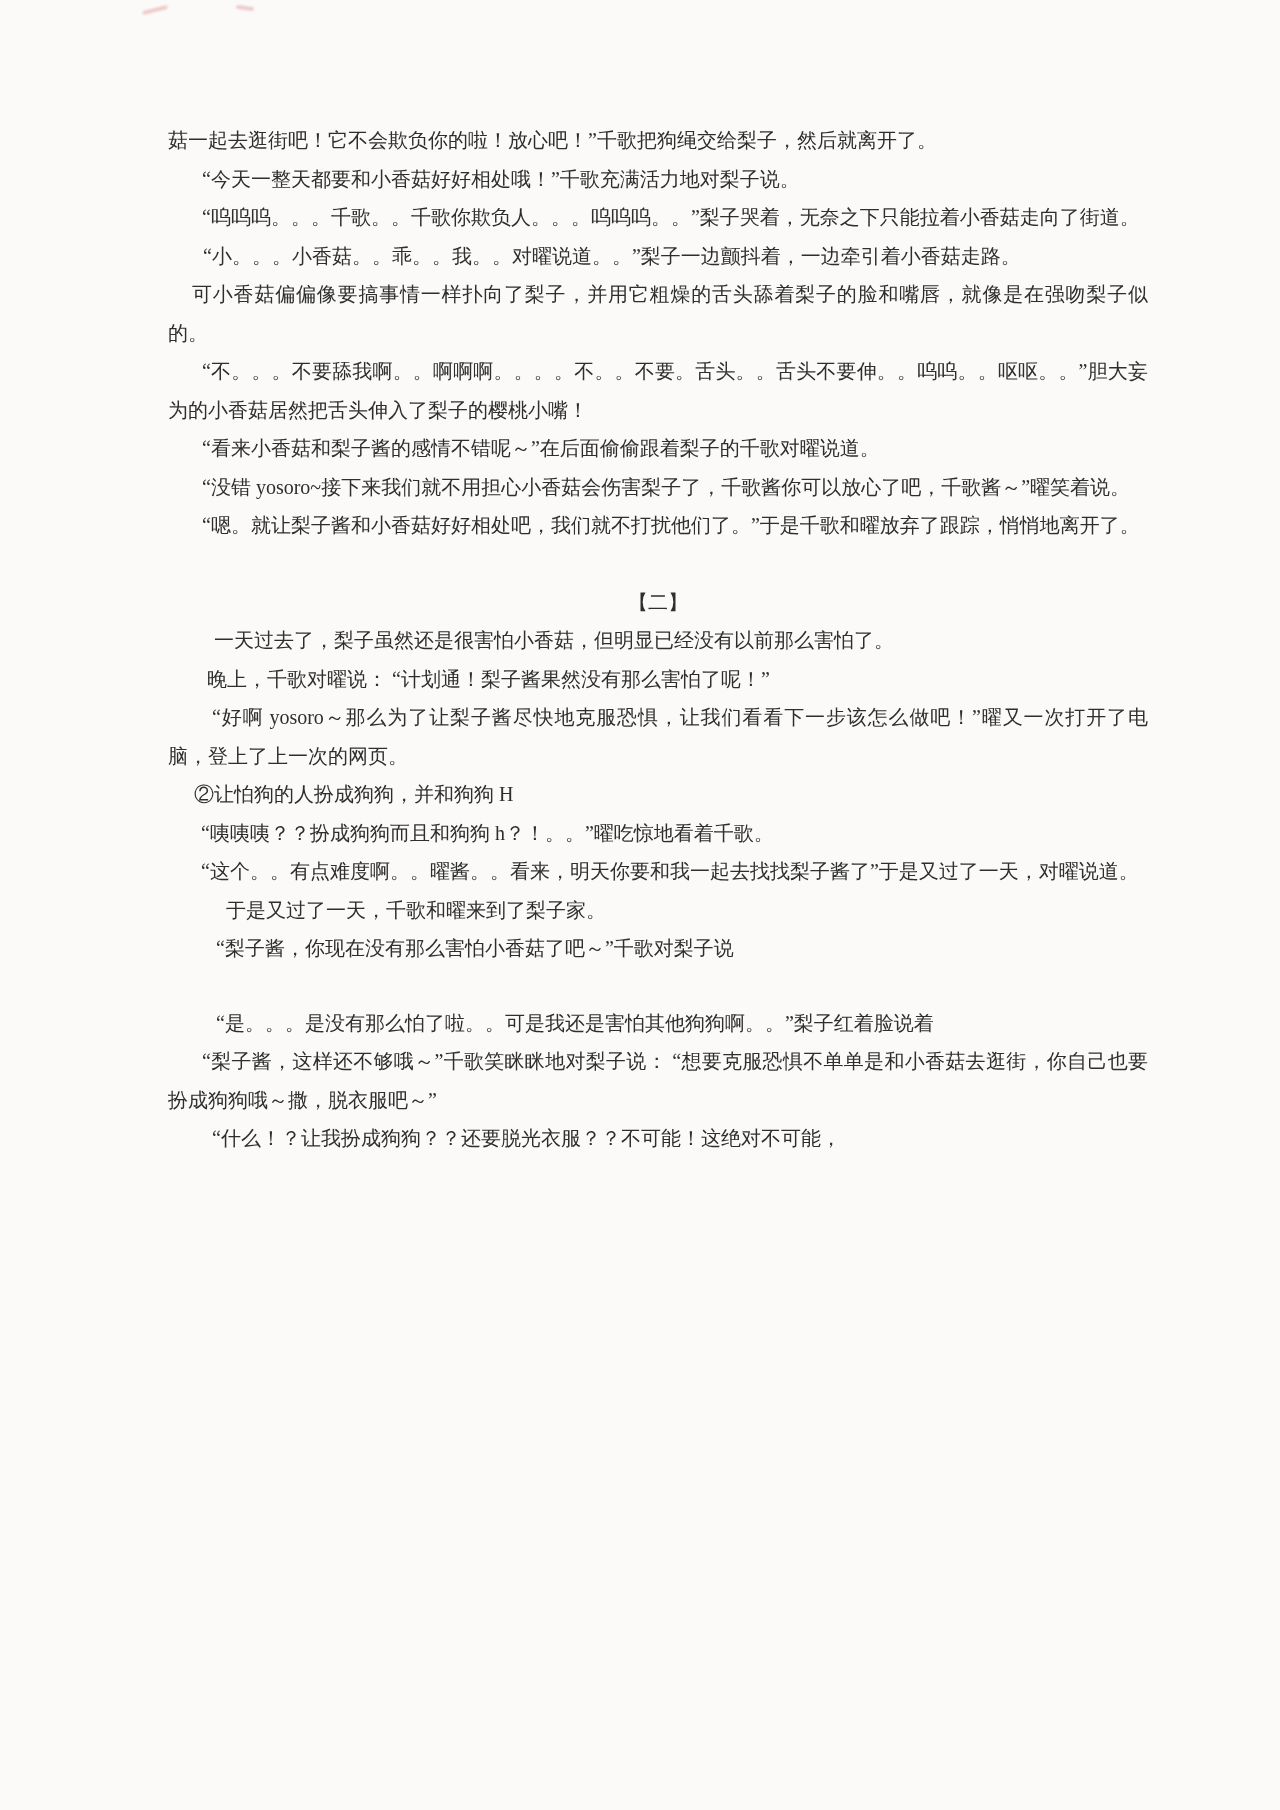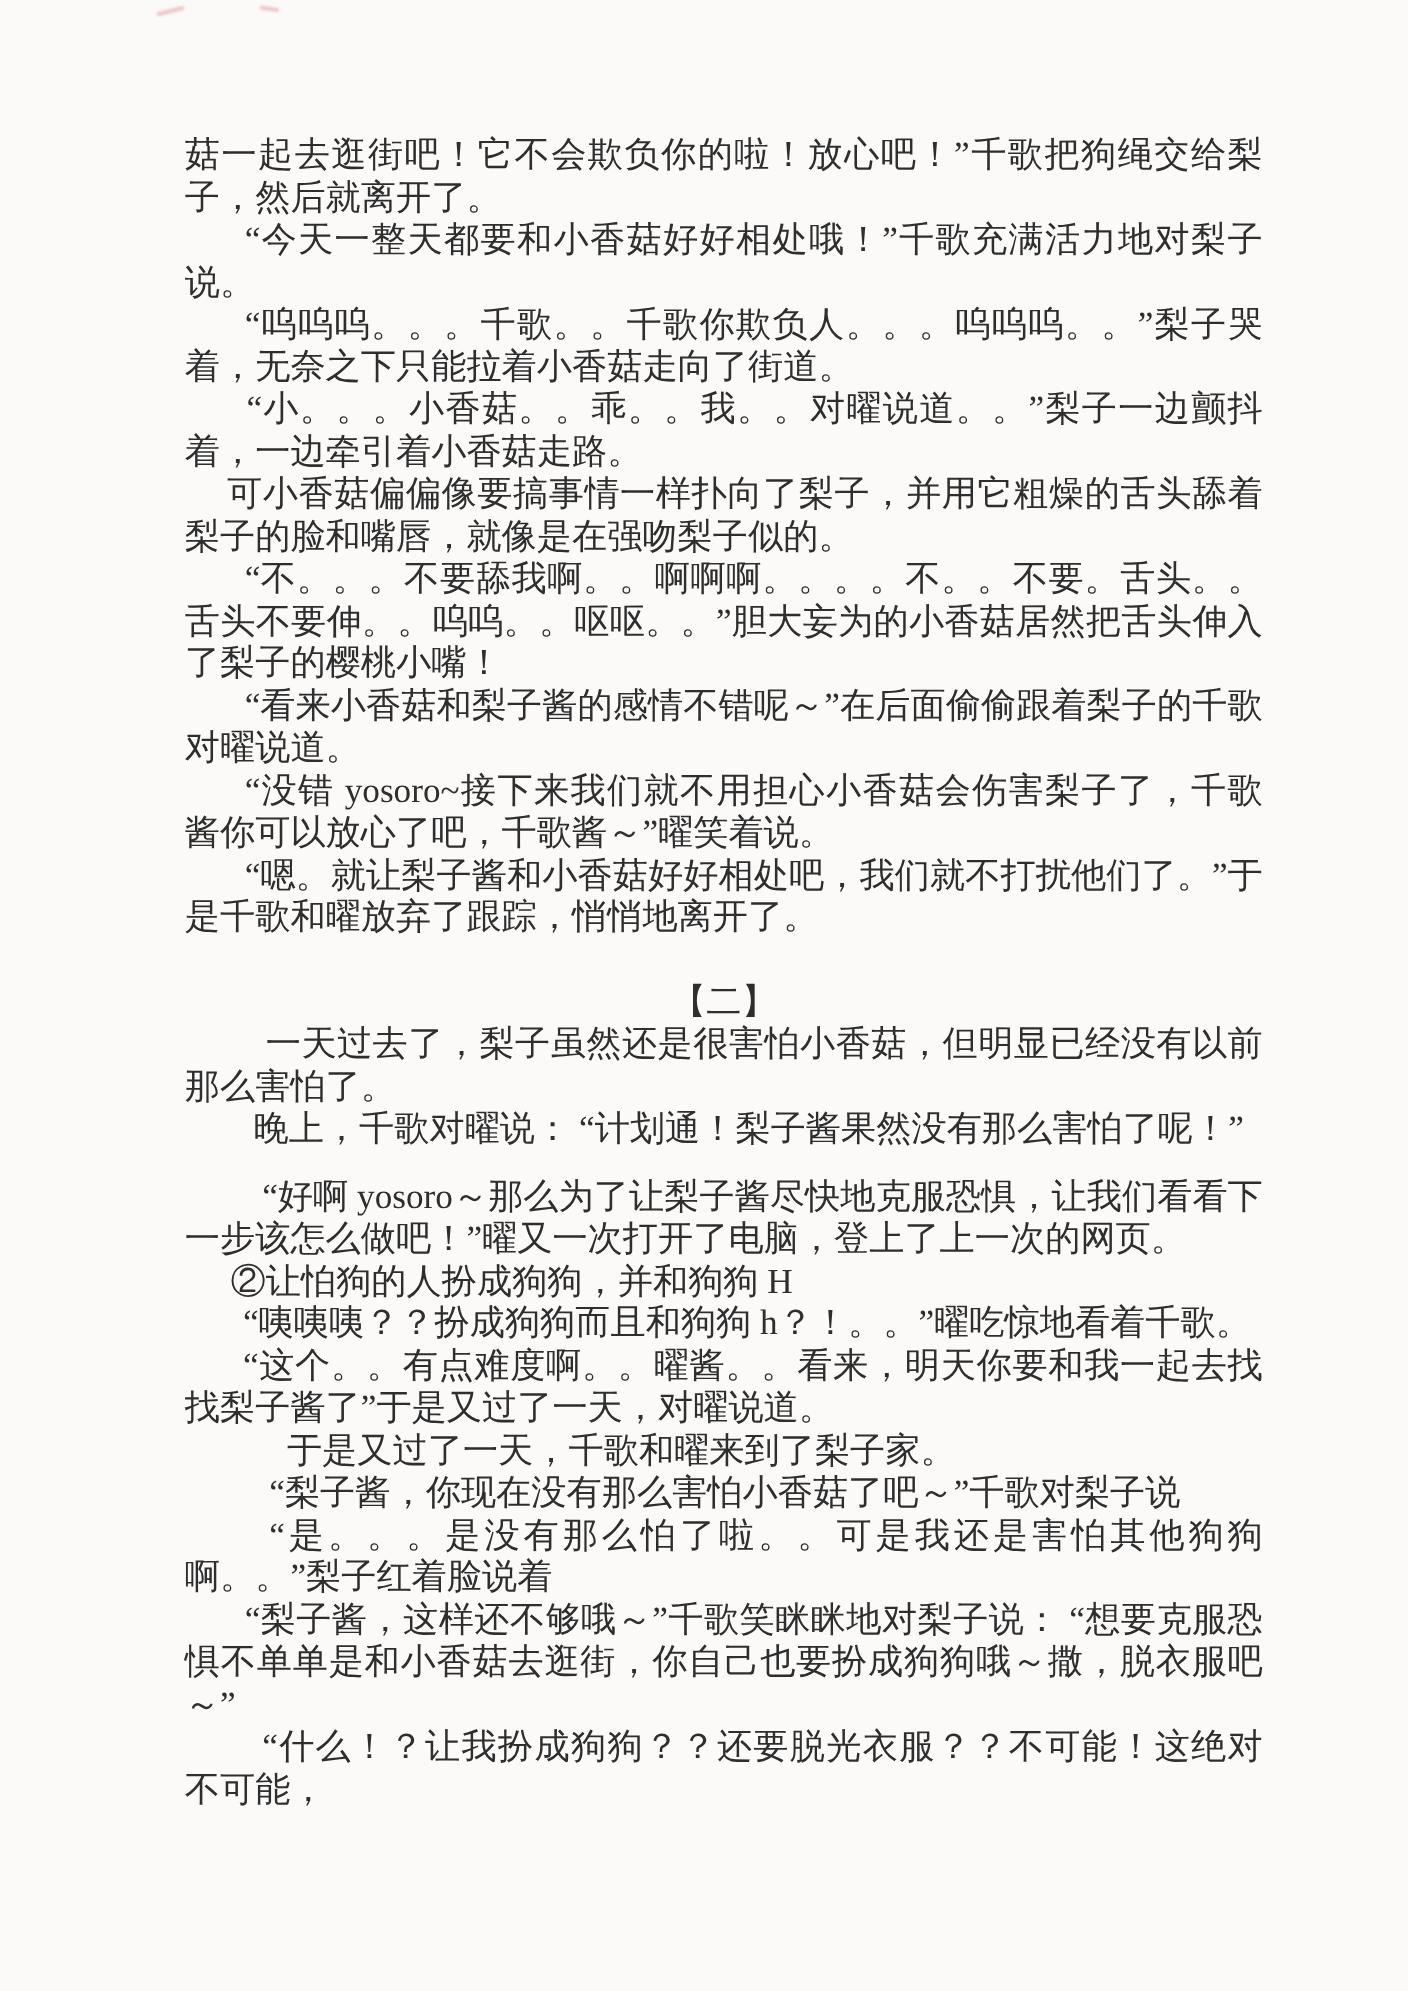--- a/index.html
+++ b/index.html
@@ -12,21 +12,21 @@
     height: 1810px;
     background: #fbfaf9;
     font-family: "Liberation Serif", "DejaVu Serif", serif;
     overflow: hidden;
   }
   .doc-content {
     position: absolute;
     left: 168px;
     top: 121px;
     width: 980px;
-    font-size: 32px;
+    font-size: 20px;
     line-height: 38.5px;
     letter-spacing: 0;
     text-align: justify;
   }
   p.para {
     margin: 0;
     padding: 0;
   }
   p.heading {
     text-align: center;
@@ -57,22 +57,22 @@
     <p class="para" style="text-indent: 1.7em;">“呜呜呜。。。千歌。。千歌你欺负人。。。呜呜呜。。”梨子哭着，无奈之下只能拉着小香菇走向了街道。</p>
     <p class="para" style="text-indent: 1.75em;">“小。。。小香菇。。乖。。我。。对曜说道。。”梨子一边颤抖着，一边牵引着小香菇走路。</p>
     <p class="para" style="text-indent: 1.2em;">可小香菇偏偏像要搞事情一样扑向了梨子，并用它粗燥的舌头舔着梨子的脸和嘴唇，就像是在强吻梨子似的。</p>
     <p class="para" style="text-indent: 1.7em;">“不。。。不要舔我啊。。啊啊啊。。。。不。。不要。舌头。。舌头不要伸。。呜呜。。呕呕。。”胆大妄为的小香菇居然把舌头伸入了梨子的樱桃小嘴！</p>
     <p class="para" style="text-indent: 1.7em;">“看来小香菇和梨子酱的感情不错呢～”在后面偷偷跟着梨子的千歌对曜说道。</p>
     <p class="para" style="text-indent: 1.7em;">“没错 yosoro~接下来我们就不用担心小香菇会伤害梨子了，千歌酱你可以放心了吧，千歌酱～”曜笑着说。</p>
     <p class="para" style="text-indent: 1.7em;">“嗯。就让梨子酱和小香菇好好相处吧，我们就不打扰他们了。”于是千歌和曜放弃了跟踪，悄悄地离开了。</p>
     <p class="para heading">【二】</p>
     <p class="para" style="text-indent: 2.3em;">一天过去了，梨子虽然还是很害怕小香菇，但明显已经没有以前那么害怕了。</p>
     <p class="para" style="text-indent: 1.95em;">晚上，千歌对曜说： “计划通！梨子酱果然没有那么害怕了呢！”</p>
-    <p class="para" style="text-indent: 2.2em; margin-top: 23px;">“好啊 yosoro～那么为了让梨子酱尽快地克服恐惧，让我们看看下一步该怎么做吧！”曜又一次打开了电脑，登上了上一次的网页。</p>
+    <p class="para" style="text-indent: 2.2em;">“好啊 yosoro～那么为了让梨子酱尽快地克服恐惧，让我们看看下一步该怎么做吧！”曜又一次打开了电脑，登上了上一次的网页。</p>
     <p class="para" style="text-indent: 1.3em;">②让怕狗的人扮成狗狗，并和狗狗 H</p>
     <p class="para" style="text-indent: 1.65em;">“咦咦咦？？扮成狗狗而且和狗狗 h？！。。”曜吃惊地看着千歌。</p>
     <p class="para" style="text-indent: 1.65em;">“这个。。有点难度啊。。曜酱。。看来，明天你要和我一起去找找梨子酱了”于是又过了一天，对曜说道。</p>
     <p class="para" style="text-indent: 2.9em;">于是又过了一天，千歌和曜来到了梨子家。</p>
     <p class="para" style="text-indent: 2.4em;">“梨子酱，你现在没有那么害怕小香菇了吧～”千歌对梨子说</p>
-    <p class="para" style="text-indent: 2.4em;">“是。。。是没有那么怕了啦。。可是我还是害怕其他狗狗啊。。”梨子红着脸说着</p>
+    <p class="para" style="text-indent: 2.4em; margin-top: 36px;">“是。。。是没有那么怕了啦。。可是我还是害怕其他狗狗啊。。”梨子红着脸说着</p>
     <p class="para" style="text-indent: 1.7em;">“梨子酱，这样还不够哦～”千歌笑眯眯地对梨子说： “想要克服恐惧不单单是和小香菇去逛街，你自己也要扮成狗狗哦～撒，脱衣服吧～”</p>
     <p class="para" style="text-indent: 2.2em;">“什么！？让我扮成狗狗？？还要脱光衣服？？不可能！这绝对不可能，</p>
   </div>
 
 </body></html>

